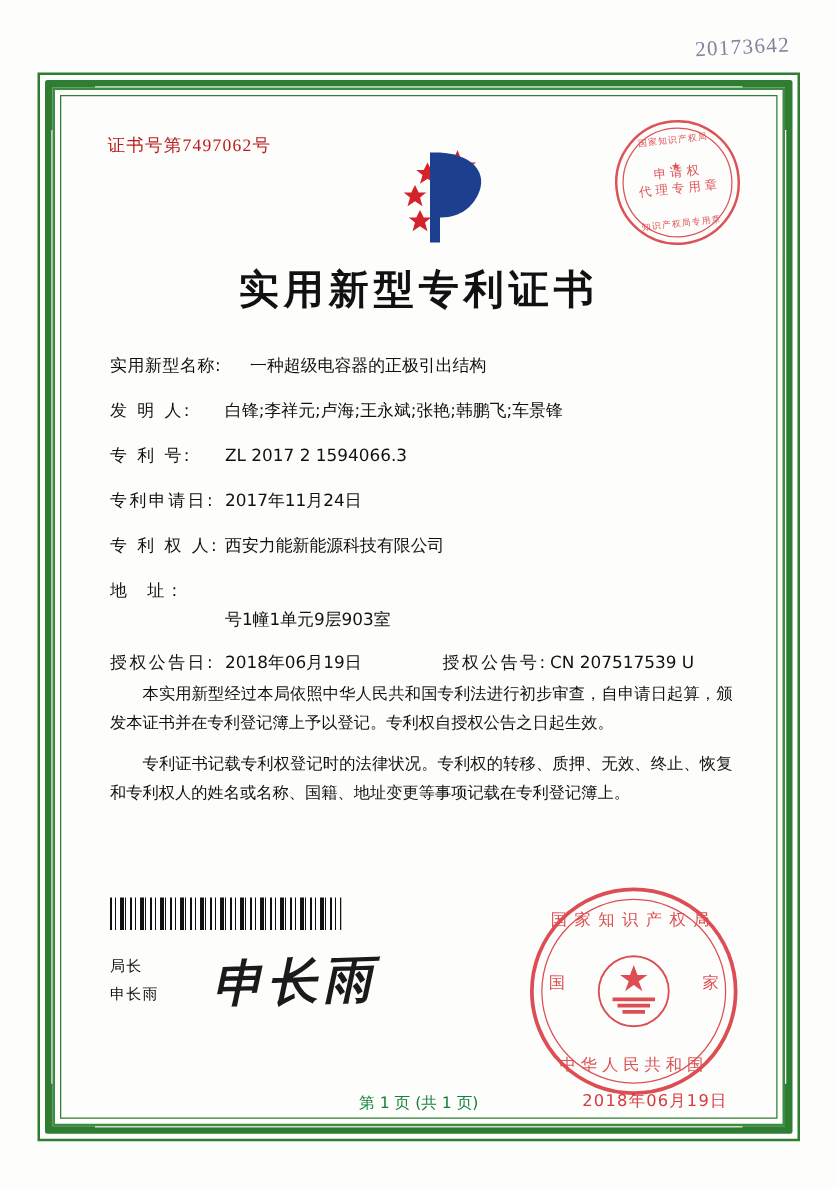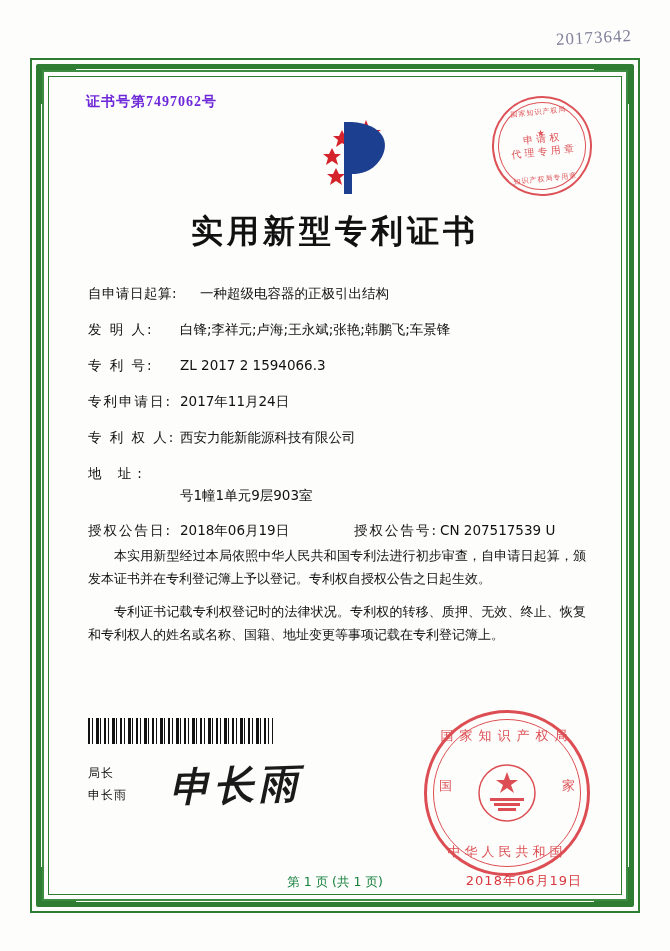--- a/index.html
+++ b/index.html
@@ -45,24 +45,23 @@
   }
   .corner.tl{left:40px;top:68px;border-right:none;border-bottom:none;}
   .corner.tr{right:40px;top:68px;border-left:none;border-bottom:none;}
   .corner.bl{left:40px;bottom:48px;border-right:none;border-top:none;}
   .corner.br{right:40px;bottom:48px;border-left:none;border-top:none;}
 
   .content{
     position:absolute;left:58px;top:86px;right:58px;bottom:64px;
   }
   .cert-no{
-    position:absolute;left:28px;top:7px;
-    font-size:14px;color:#6d28d9;
+    position:absolute;left:28px;top:22px;
+    font-size:14px;color:#b91c1c;
     letter-spacing:1px;
-    font-weight:bold;
   }
   
   .logo{
     position:absolute;left:50%;top:28px;transform:translateX(-50%);
     width:130px;height:86px;
   }
   .title{
     position:absolute;left:0;right:0;top:124px;
     text-align:center;
     font-family:Liberation Sans, sans-serif;
@@ -241,21 +240,21 @@
         <div>代 理 专 用 章</div>
       </div>
       <div class="arc2">知识产权局专用章</div>
     </div>
 
     <div class="title">实用新型专利证书</div>
 
     <div class="fields">
 
       <div class="field">
-        <div class="f-label" style="width:112px;flex:0 0 112px;letter-spacing:0.5px;">自申请日起算:</div>
+        <div class="f-label" style="width:112px;flex:0 0 112px;letter-spacing:0.5px;">实用新型名称:</div>
         <div class="f-val">一种超级电容器的正极引出结构</div>
       </div>
 
       <div class="field">
         <div class="f-label">发 明 人:</div>
         <div class="f-val">白锋;李祥元;卢海;王永斌;张艳;韩鹏飞;车景锋</div>
       </div>
 
       <div class="field">
         <div class="f-label">专 利 号:</div>

